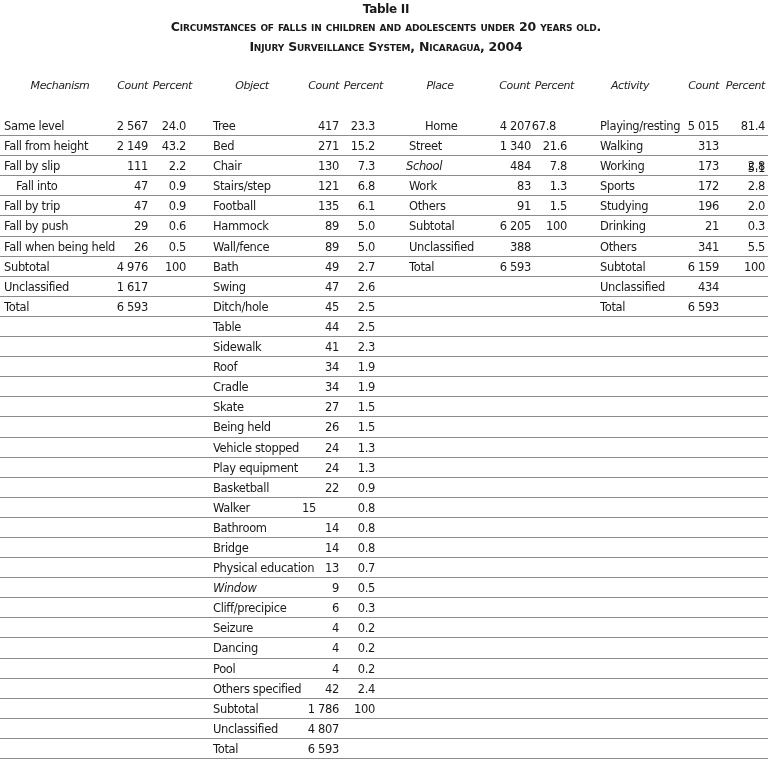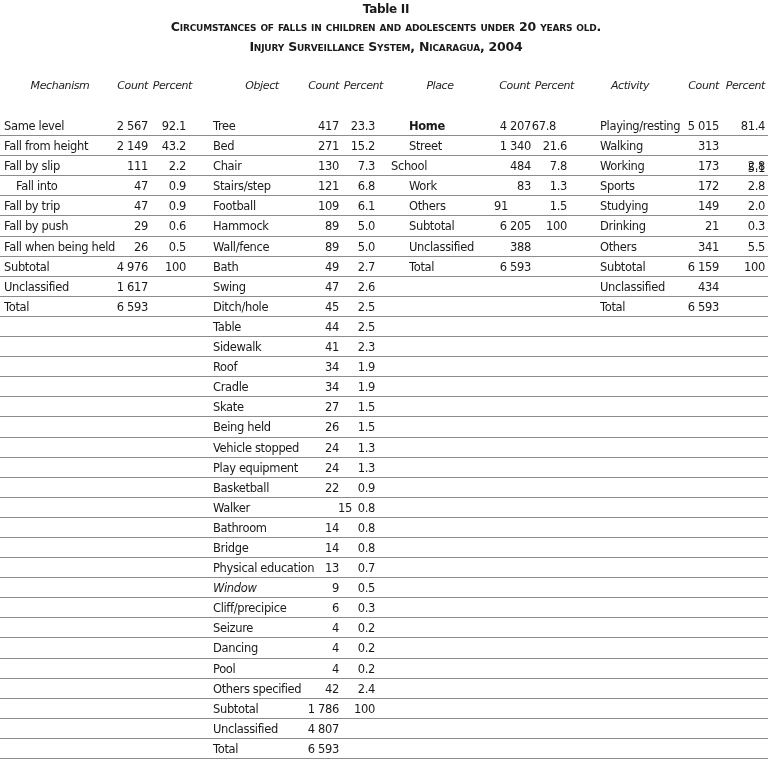--- a/index.html
+++ b/index.html
@@ -26,40 +26,40 @@
 <body>
 
 <div class="tbl-label">Table II</div>
 <div class="title-line l1">Circumstances of falls in children and adolescents under 20 years old.</div>
 <div class="title-line l2">Injury Surveillance System, Nicaragua, 2004</div>
 
 <div>
   <div class="hdr c" style="left:10px;width:100px;">Mechanism</div>
   <div class="hdr r" style="left:100px;width:48px;">Count</div>
   <div class="hdr r" style="left:140px;width:52px;">Percent</div>
-  <div class="hdr c" style="left:212px;width:100px;text-align:center;">Object</div>
+  <div class="hdr c" style="left:202px;width:100px;text-align:center;">Object</div>
   <div class="hdr r" style="left:290px;width:49px;">Count</div>
   <div class="hdr r" style="left:330px;width:53px;">Percent</div>
   <div class="hdr c" style="left:390px;width:100px;">Place</div>
   <div class="hdr r" style="left:482px;width:48px;">Count</div>
   <div class="hdr r" style="left:522px;width:52px;">Percent</div>
   <div class="hdr c" style="left:580px;width:100px;">Activity</div>
   <div class="hdr r" style="left:670px;width:49px;">Count</div>
   <div class="hdr r" style="left:712px;width:53px;">Percent</div>
 </div>
 
 <div id="rows">
     <div class="row">
       <div class="cell " style="left: 4px;">Same level</div>
       <div class="cell r" style="left: 88px; width: 60px;">2 567</div>
-      <div class="cell r" style="left: 146px; width: 40px;">92.1</div>
+      <div class="cell r" style="left: 146px; width: 40px;">24.0</div>
       <div class="cell " style="left: 213px;">Tree</div>
       <div class="cell r" style="left: 279px; width: 60px;">417</div>
       <div class="cell r" style="left: 335px; width: 40px;">23.3</div>
-      <div class="cell " style="left: 409px; font-weight: bold;">Home</div>
+      <div class="cell " style="left: 425px;">Home</div>
       <div class="cell r" style="left: 471px; width: 60px;">4 207</div>
       <div class="cell r" style="left: 516px; width: 40px;">67.8</div>
       <div class="cell " style="left: 600px;">Playing/resting</div>
       <div class="cell r" style="left: 659px; width: 60px;">5 015</div>
       <div class="cell r" style="left: 725px; width: 40px;">81.4</div>
     </div>
     <div class="row">
       <div class="cell " style="left: 4px;">Fall from height</div>
       <div class="cell r" style="left: 88px; width: 60px;">2 149</div>
       <div class="cell r" style="left: 146px; width: 40px;">43.2</div>
@@ -73,21 +73,21 @@
       <div class="cell r" style="left: 659px; width: 60px;">313</div>
       <div class="cell r" style="left: 725px; width: 40px; margin-top: 22px;">5.1</div>
     </div>
     <div class="row">
       <div class="cell " style="left: 4px;">Fall by slip</div>
       <div class="cell r" style="left: 88px; width: 60px;">111</div>
       <div class="cell r" style="left: 146px; width: 40px;">2.2</div>
       <div class="cell " style="left: 213px;">Chair</div>
       <div class="cell r" style="left: 279px; width: 60px;">130</div>
       <div class="cell r" style="left: 335px; width: 40px;">7.3</div>
-      <div class="cell " style="left: 391px;">School</div>
+      <div class="cell " style="left: 406px; font-style: italic;">School</div>
       <div class="cell r" style="left: 471px; width: 60px;">484</div>
       <div class="cell r" style="left: 527px; width: 40px;">7.8</div>
       <div class="cell " style="left: 600px;">Working</div>
       <div class="cell r" style="left: 659px; width: 60px;">173</div>
       <div class="cell r" style="left: 725px; width: 40px;">2.8</div>
     </div>
     <div class="row">
       <div class="cell " style="left: 16px;">Fall into</div>
       <div class="cell r" style="left: 88px; width: 60px;">47</div>
       <div class="cell r" style="left: 146px; width: 40px;">0.9</div>
@@ -99,27 +99,27 @@
       <div class="cell r" style="left: 527px; width: 40px;">1.3</div>
       <div class="cell " style="left: 600px;">Sports</div>
       <div class="cell r" style="left: 659px; width: 60px;">172</div>
       <div class="cell r" style="left: 725px; width: 40px;">2.8</div>
     </div>
     <div class="row">
       <div class="cell " style="left: 4px;">Fall by trip</div>
       <div class="cell r" style="left: 88px; width: 60px;">47</div>
       <div class="cell r" style="left: 146px; width: 40px;">0.9</div>
       <div class="cell " style="left: 213px;">Football</div>
-      <div class="cell r" style="left: 279px; width: 60px;">109</div>
+      <div class="cell r" style="left: 279px; width: 60px;">135</div>
       <div class="cell r" style="left: 335px; width: 40px;">6.1</div>
       <div class="cell " style="left: 409px;">Others</div>
-      <div class="cell r" style="left: 471px; width: 60px; text-align: center;">91</div>
+      <div class="cell r" style="left: 471px; width: 60px;">91</div>
       <div class="cell r" style="left: 527px; width: 40px;">1.5</div>
       <div class="cell " style="left: 600px;">Studying</div>
-      <div class="cell r" style="left: 659px; width: 60px;">149</div>
+      <div class="cell r" style="left: 659px; width: 60px;">196</div>
       <div class="cell r" style="left: 725px; width: 40px;">2.0</div>
     </div>
     <div class="row">
       <div class="cell " style="left: 4px; text-align: center;">Fall by push</div>
       <div class="cell r" style="left: 88px; width: 60px;">29</div>
       <div class="cell r" style="left: 146px; width: 40px;">0.6</div>
       <div class="cell " style="left: 213px;">Hammock</div>
       <div class="cell r" style="left: 279px; width: 60px;">89</div>
       <div class="cell r" style="left: 335px; width: 40px;">5.0</div>
       <div class="cell " style="left: 409px;">Subtotal</div>
@@ -219,21 +219,21 @@
       <div class="cell r" style="left: 279px; width: 60px;">24</div>
       <div class="cell r" style="left: 335px; width: 40px;">1.3</div>
     </div>
     <div class="row">
       <div class="cell " style="left: 213px;">Basketball</div>
       <div class="cell r" style="left: 279px; width: 60px;">22</div>
       <div class="cell r" style="left: 335px; width: 40px;">0.9</div>
     </div>
     <div class="row">
       <div class="cell " style="left: 213px;">Walker</div>
-      <div class="cell r" style="left: 292px; width: 60px;">15</div>
+      <div class="cell r" style="left: 279px; width: 60px; text-align: center;">15</div>
       <div class="cell r" style="left: 335px; width: 40px;">0.8</div>
     </div>
     <div class="row">
       <div class="cell " style="left: 213px;">Bathroom</div>
       <div class="cell r" style="left: 279px; width: 60px;">14</div>
       <div class="cell r" style="left: 335px; width: 40px;">0.8</div>
     </div>
     <div class="row">
       <div class="cell " style="left: 213px;">Bridge</div>
       <div class="cell r" style="left: 279px; width: 60px;">14</div>

